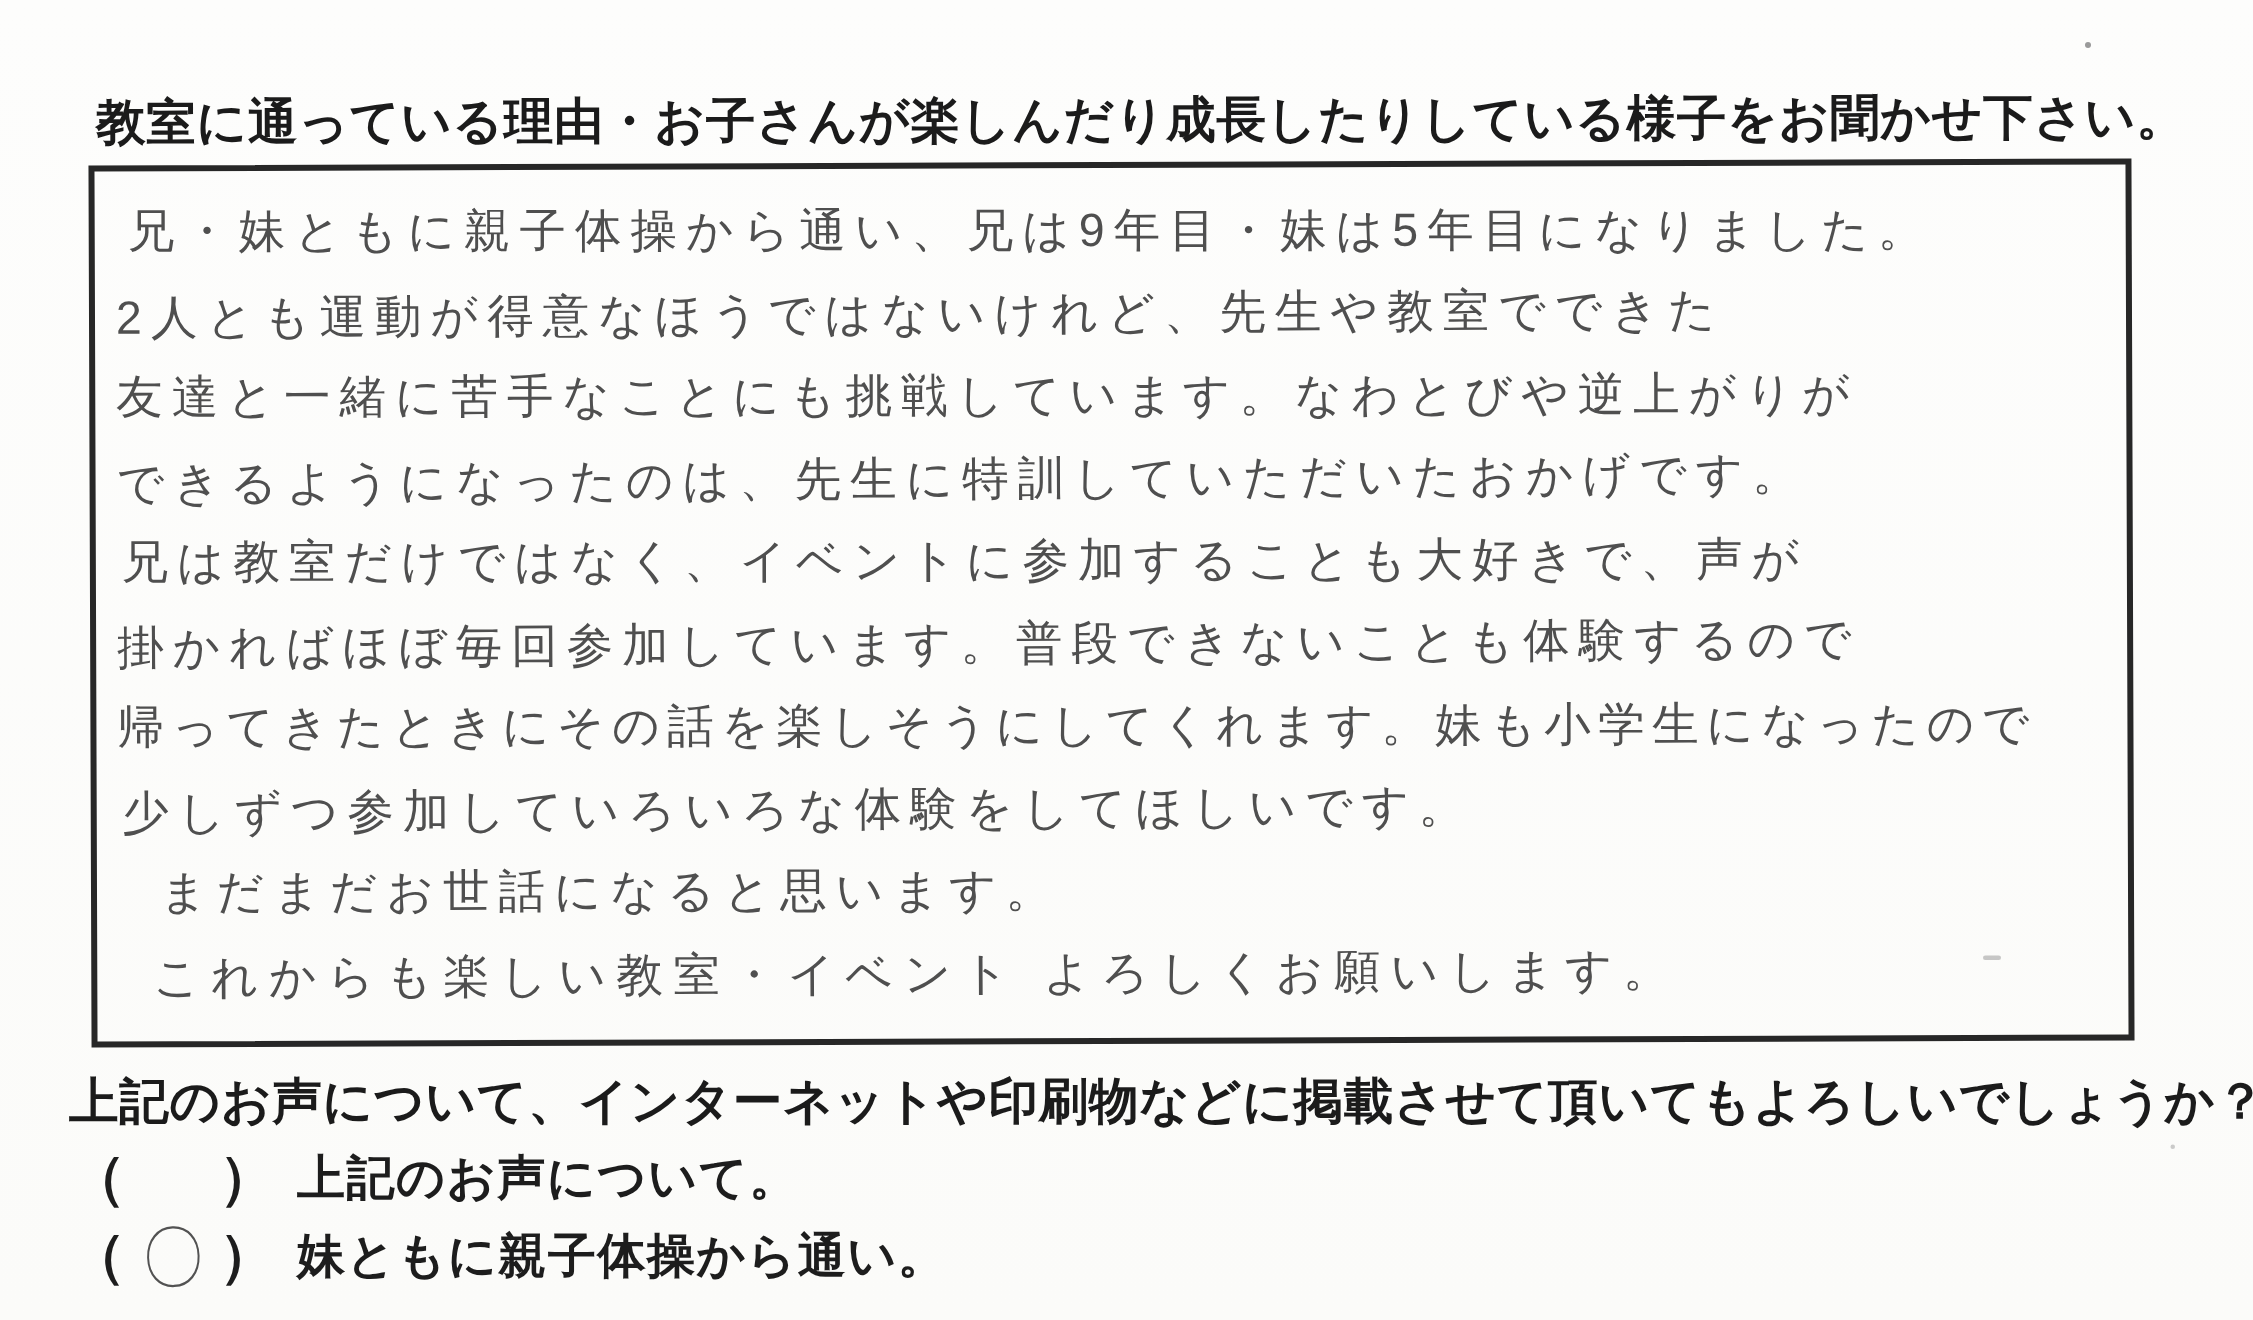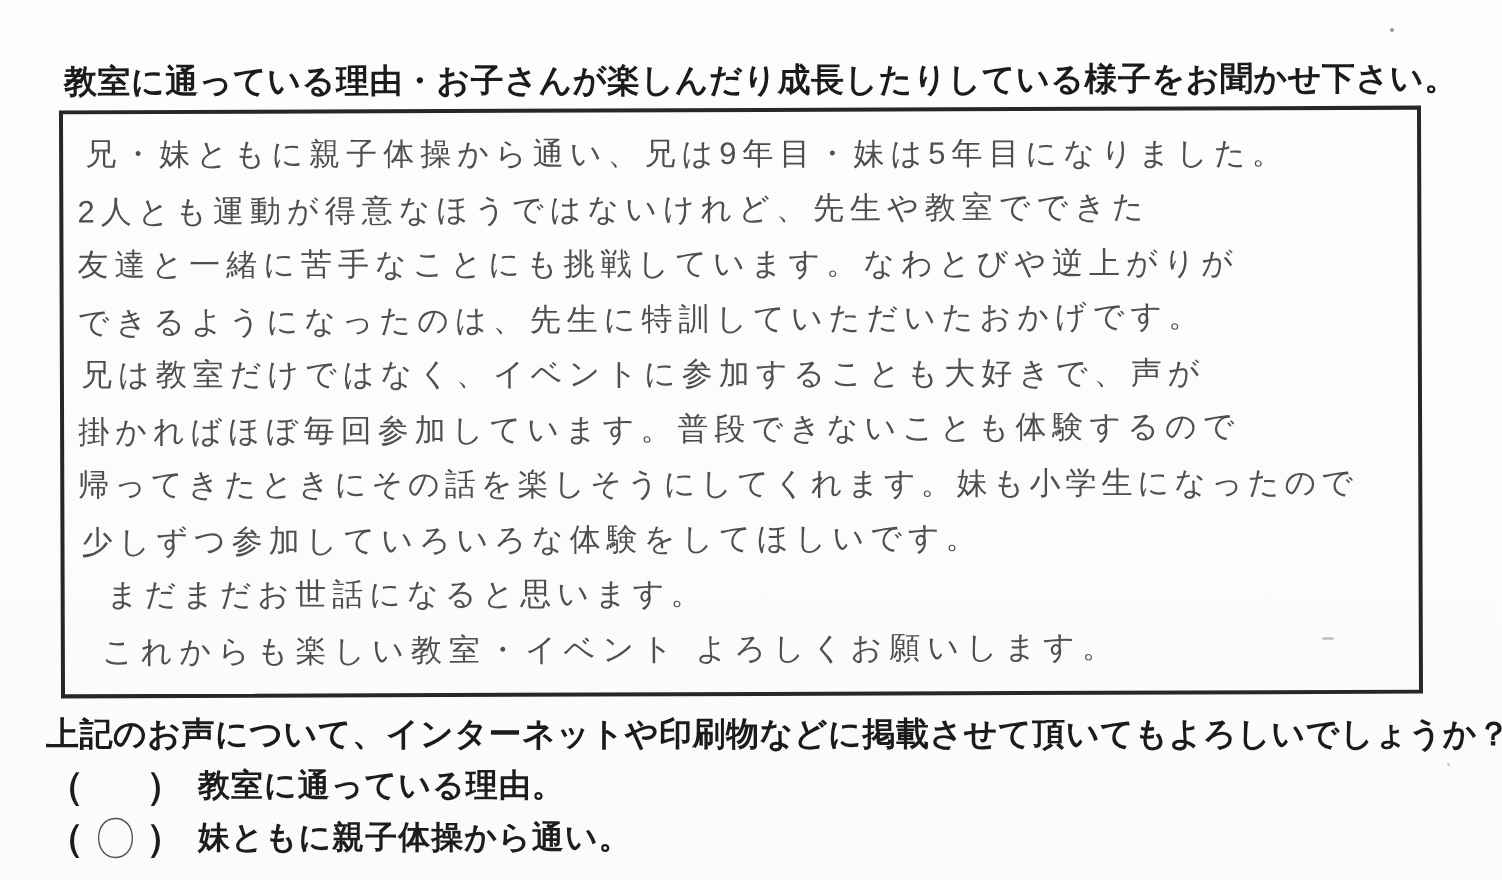--- a/index.html
+++ b/index.html
@@ -155,21 +155,21 @@
   </div>
 
   <p class="consent">上記のお声について、インターネットや印刷物などに掲載させて頂いてもよろしいでしょうか？</p>
 
   <div class="option option-name">
     <span class="paren">（</span>
     <span class="mark-slot">
       <span class="mark"></span>
     </span>
     <span class="paren">）</span>
-    <span class="option-label">教室に通っている理由。</span>
+    <span class="option-label">上記のお声について。</span>
   </div>
 
   <div class="option option-initial">
     <span class="paren">（</span>
     <span class="mark-slot">
       <span class="mark">〇</span>
     </span>
     <span class="paren">）</span>
     <span class="option-label">妹ともに親子体操から通い。</span>
   </div>

